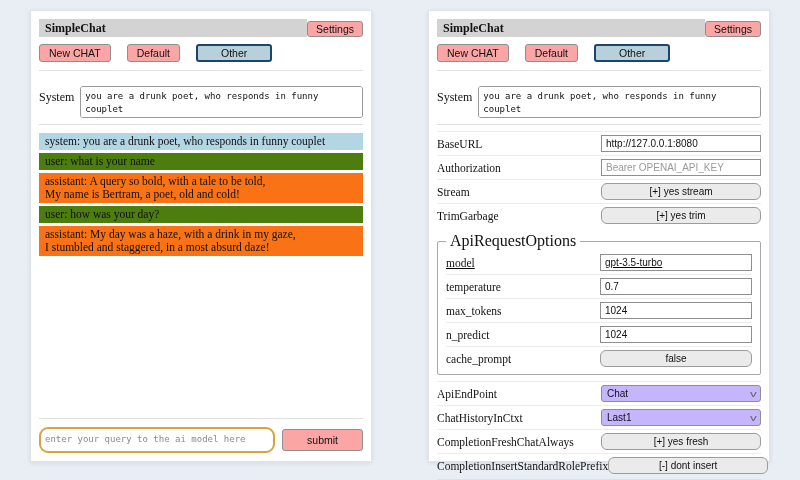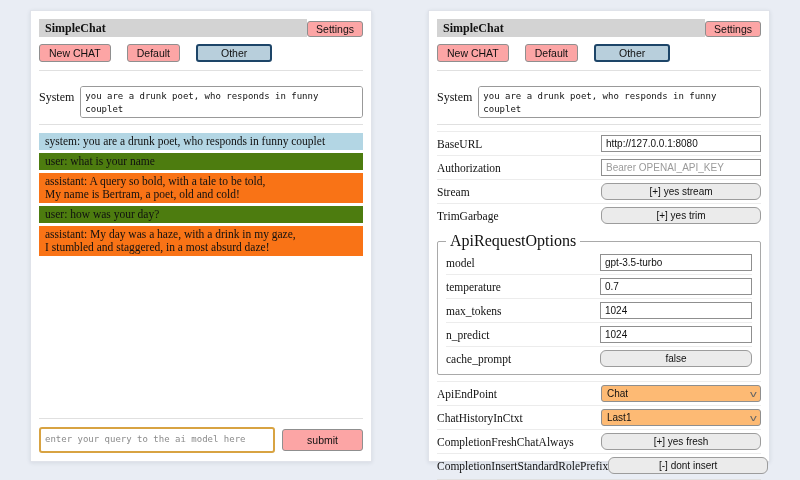--- a/index.html
+++ b/index.html
@@ -55,21 +55,21 @@
     padding:2px 6px; margin-bottom:3px; white-space:pre-line;
   }
   .msg.system    { background:#b3d6e4; }
   .msg.user      { background:#4d7c0f; }
   .msg.assistant { background:#f97316; }
 
   
   .queryrow { display:flex; align-items:stretch; gap:7px; margin-top:4px; }
   .query-ta {
     flex:1; height:26px; resize:none; background:#fff;
-    border:1px solid #9a9a9a; border-radius:3px;
+    border:1px solid #9a9a9a; border-radius:9px;
     font-family:"DejaVu Sans Mono", monospace; font-size:9px; line-height:12px;
     padding:4px 4px; color:#333; outline:none;
   }
   .query-ta.focused { border:2px solid #d8a342; }
   .query-ta::placeholder { color:#8a8a8a; }
   .submit-btn { align-self:center; padding:4px 24px; font-size:10.5px; }
 
   
   .settings { margin-top:2px; }
   .srow {
@@ -86,32 +86,32 @@
   }
   .sinput {
     display:block; width:100%;
     border:1px solid #8f8f8f; border-radius:0; background:#fff;
     font-family:"Liberation Sans", sans-serif; font-size:10px; color:#111;
     padding:2px 4px; outline:none;
   }
   .sinput::placeholder { color:#9a9a9a; }
   .sel {
     display:flex; align-items:center; justify-content:space-between;
-    width:100%; background:#fdba74; border:1px solid #8f8f8f; border-radius:3px;
+    width:100%; background:#c4b5fd; border:1px solid #8f8f8f; border-radius:3px;
     font-family:"Liberation Sans", sans-serif; font-size:10px; color:#111;
     padding:2px 5px; cursor:pointer;
   }
   .sel .chev { color:#666; font-size:9px; line-height:8px; transform:scaleX(1.5); }
 
   fieldset.aro {
     border:1px solid #a9a9a9; border-radius:2px;
     margin:5px 0 6px 0; padding:1px 8px 4px 8px;
   }
   fieldset.aro legend { font-size:16px; padding:0 4px; color:#111; }
-  fieldset.aro .srow:first-of-type { border-top:none; }
+  fieldset.aro .srow:first-of-type { border-top:none;text-decoration:underline; }
   fieldset.aro .ctl { width:152px; flex:0 0 152px; }
 
   .spacer { flex:1; }
 </style>
 </head>
 <body>
 
 <div class="stage">
 
   <div class="panel panel-left">

